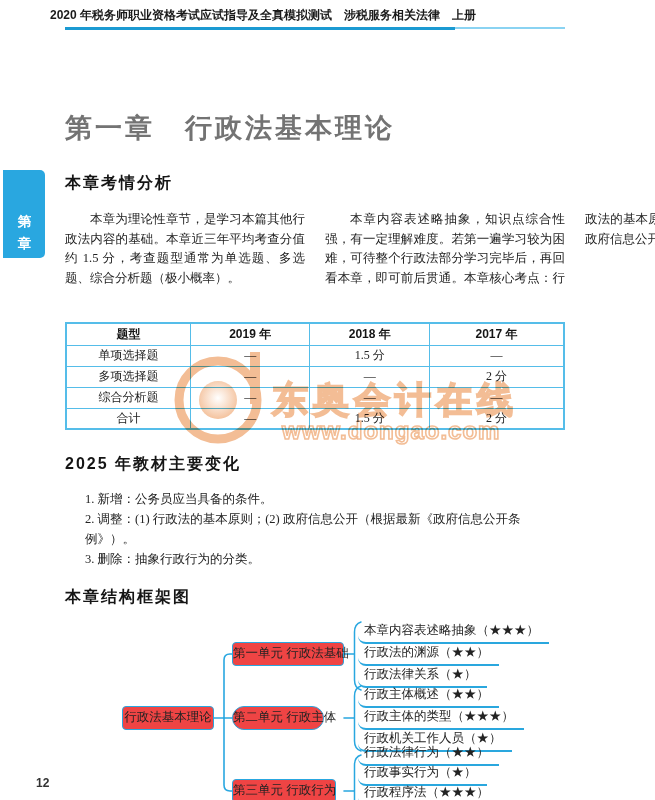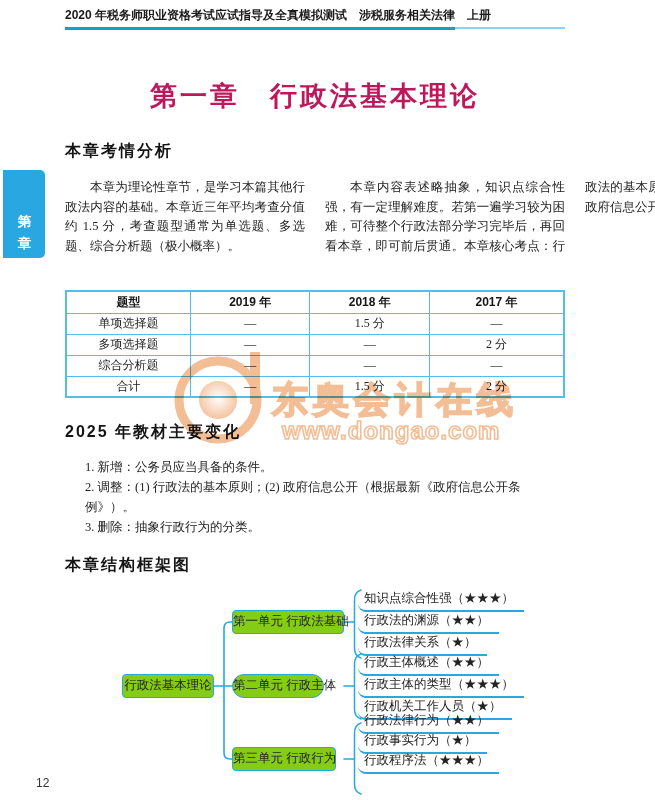--- a/index.html
+++ b/index.html
@@ -1,37 +1,37 @@
 <!DOCTYPE html>
 <html><head>
 <meta charset="utf-8">
 <style>
   * { margin:0; padding:0; box-sizing:border-box; }
   html,body { width:655px; height:800px; background:#ffffff; overflow:hidden;
     font-family:"Liberation Serif","DejaVu Serif",serif; color:#222; }
   .page { position:relative; width:655px; height:800px; background:#fff; }
 
   
-  .header { padding:7px 0 0 65px; font-family:"Liberation Sans","DejaVu Sans",sans-serif;
+  .header { padding:7px 0 0 50px; font-family:"Liberation Sans","DejaVu Sans",sans-serif;
     font-weight:bold; font-size:12px; color:#1a1a1a; white-space:nowrap; }
   .hline { margin:3px 0 0 65px; width:500px; display:flex; align-items:flex-start; }
   .hline .seg1 { width:390px; height:3px; background:#1b9ad2; }
   .hline .seg2 { width:110px; height:2px; background:#8ad3f2; }
 
   
   .side-tab { position:absolute; left:3px; top:170px; width:42px; height:88px;
     background:#29a7e0; border-radius:0 5px 5px 0; color:#fff;
     font-family:"Liberation Sans","DejaVu Sans",sans-serif; font-weight:bold; font-size:13.5px;
     writing-mode:vertical-rl; text-orientation:upright; letter-spacing:11px;
     display:flex; align-items:center; justify-content:center; padding-top:10px; }
 
   .main { margin-left:65px; width:500px; }
 
-  h1.chapter-title { margin-top:48px; text-align:center; font-size:27px; font-weight:bold;
-    letter-spacing:3px; color:#be185d; }
+  h1.chapter-title { margin-top:80px; text-align:left; font-size:27px; font-weight:bold;
+    letter-spacing:3px; color:#737373; }
   h2.sec { font-family:"Liberation Sans","DejaVu Sans",sans-serif; font-weight:bold;
     font-size:16px; letter-spacing:2px; text-align:left; color:#151515; }
   h2.exam { margin-top:27px; }
   h2.changes-h { margin-top:24px; }
   h2.frame-h { margin-top:18px; }
 
   .cols { margin-top:16px; height:100px; column-count:2; column-gap:20px; column-fill:auto;
     font-size:12.5px; line-height:19.6px; text-align:justify; color:#232323; }
   .cols p { text-indent:2em; }
 
@@ -51,28 +51,28 @@
   .watermark { position:absolute; left:160px; top:350px; width:380px; height:95px;
     z-index:5; mix-blend-mode:multiply; pointer-events:none; }
 
   .changes-list { margin-top:14px; padding-left:20px; font-size:12.5px; line-height:20px;
     color:#232323; }
 
   
   .diagram { position:relative; margin:6px 0 0 -5px; width:600px; height:220px; }
   .diagram svg.connectors { position:absolute; left:0; top:0; width:600px; height:220px; }
   .node { position:absolute; height:24px; line-height:20px; border:1.5px solid #29a7e0;
-    border-radius:4px; background:#84cc16; text-align:center; font-size:12.5px; color:#232323;
+    border-radius:4px; background:#ef4444; text-align:center; font-size:12.5px; color:#232323;
     white-space:nowrap; }
   .leaf { position:absolute; left:298px; font-size:12.5px; line-height:17px; color:#232323;
     padding:0 10px 3px 6px; border-bottom:2px solid #2aa7de; border-bottom-left-radius:8px;
     white-space:nowrap; }
 
   .page-number { position:absolute; left:36px; top:776px;
-    font-family:"Liberation Sans","DejaVu Sans",sans-serif; font-weight:normal; font-size:12px;
+    font-family:"Liberation Sans","DejaVu Sans",sans-serif; font-weight:bold; font-size:12px;
     color:#333; }
 </style>
 </head>
 <body>
 
 <div class="page">
 
   <div class="header">2020 年税务师职业资格考试应试指导及全真模拟测试　涉税服务相关法律　上册</div>
   <div class="hline">
     <span class="seg1"></span>
@@ -160,21 +160,21 @@
           <path d="M301,141 C296,142.5 294.5,146 294.5,151 V202 C294.5,207 296,210.5 301,212"></path>
         </g>
       </svg>
 
       <div class="node" style="left:62px; top:92px; width:92px;">行政法基本理论</div>
 
       <div class="node" style="left:172px; top:28px; width:112px;">第一单元 行政法基础</div>
       <div class="node" style="left:172px; top:92px; width:92px;border-radius:12px;">第二单元 行政主体</div>
       <div class="node" style="left:172px; top:165px; width:104px;">第三单元 行政行为</div>
 
-      <div class="leaf" style="top:8px;">知识点综合性强（★★★）</div>
+      <div class="leaf" style="top:8px;">本章内容表述略抽象（★★★）</div>
       <div class="leaf" style="top:30px;">行政法的渊源（★★）</div>
       <div class="leaf" style="top:52px;">行政法律关系（★）</div>
 
       <div class="leaf" style="top:72px;">行政主体概述（★★）</div>
       <div class="leaf" style="top:94px;">行政主体的类型（★★★）</div>
       <div class="leaf" style="top:116px;">行政机关工作人员（★）</div>
 
       <div class="leaf" style="top:130px;">行政法律行为（★★）</div>
       <div class="leaf" style="top:150px;">行政事实行为（★）</div>
       <div class="leaf" style="top:170px;">行政程序法（★★★）</div>

